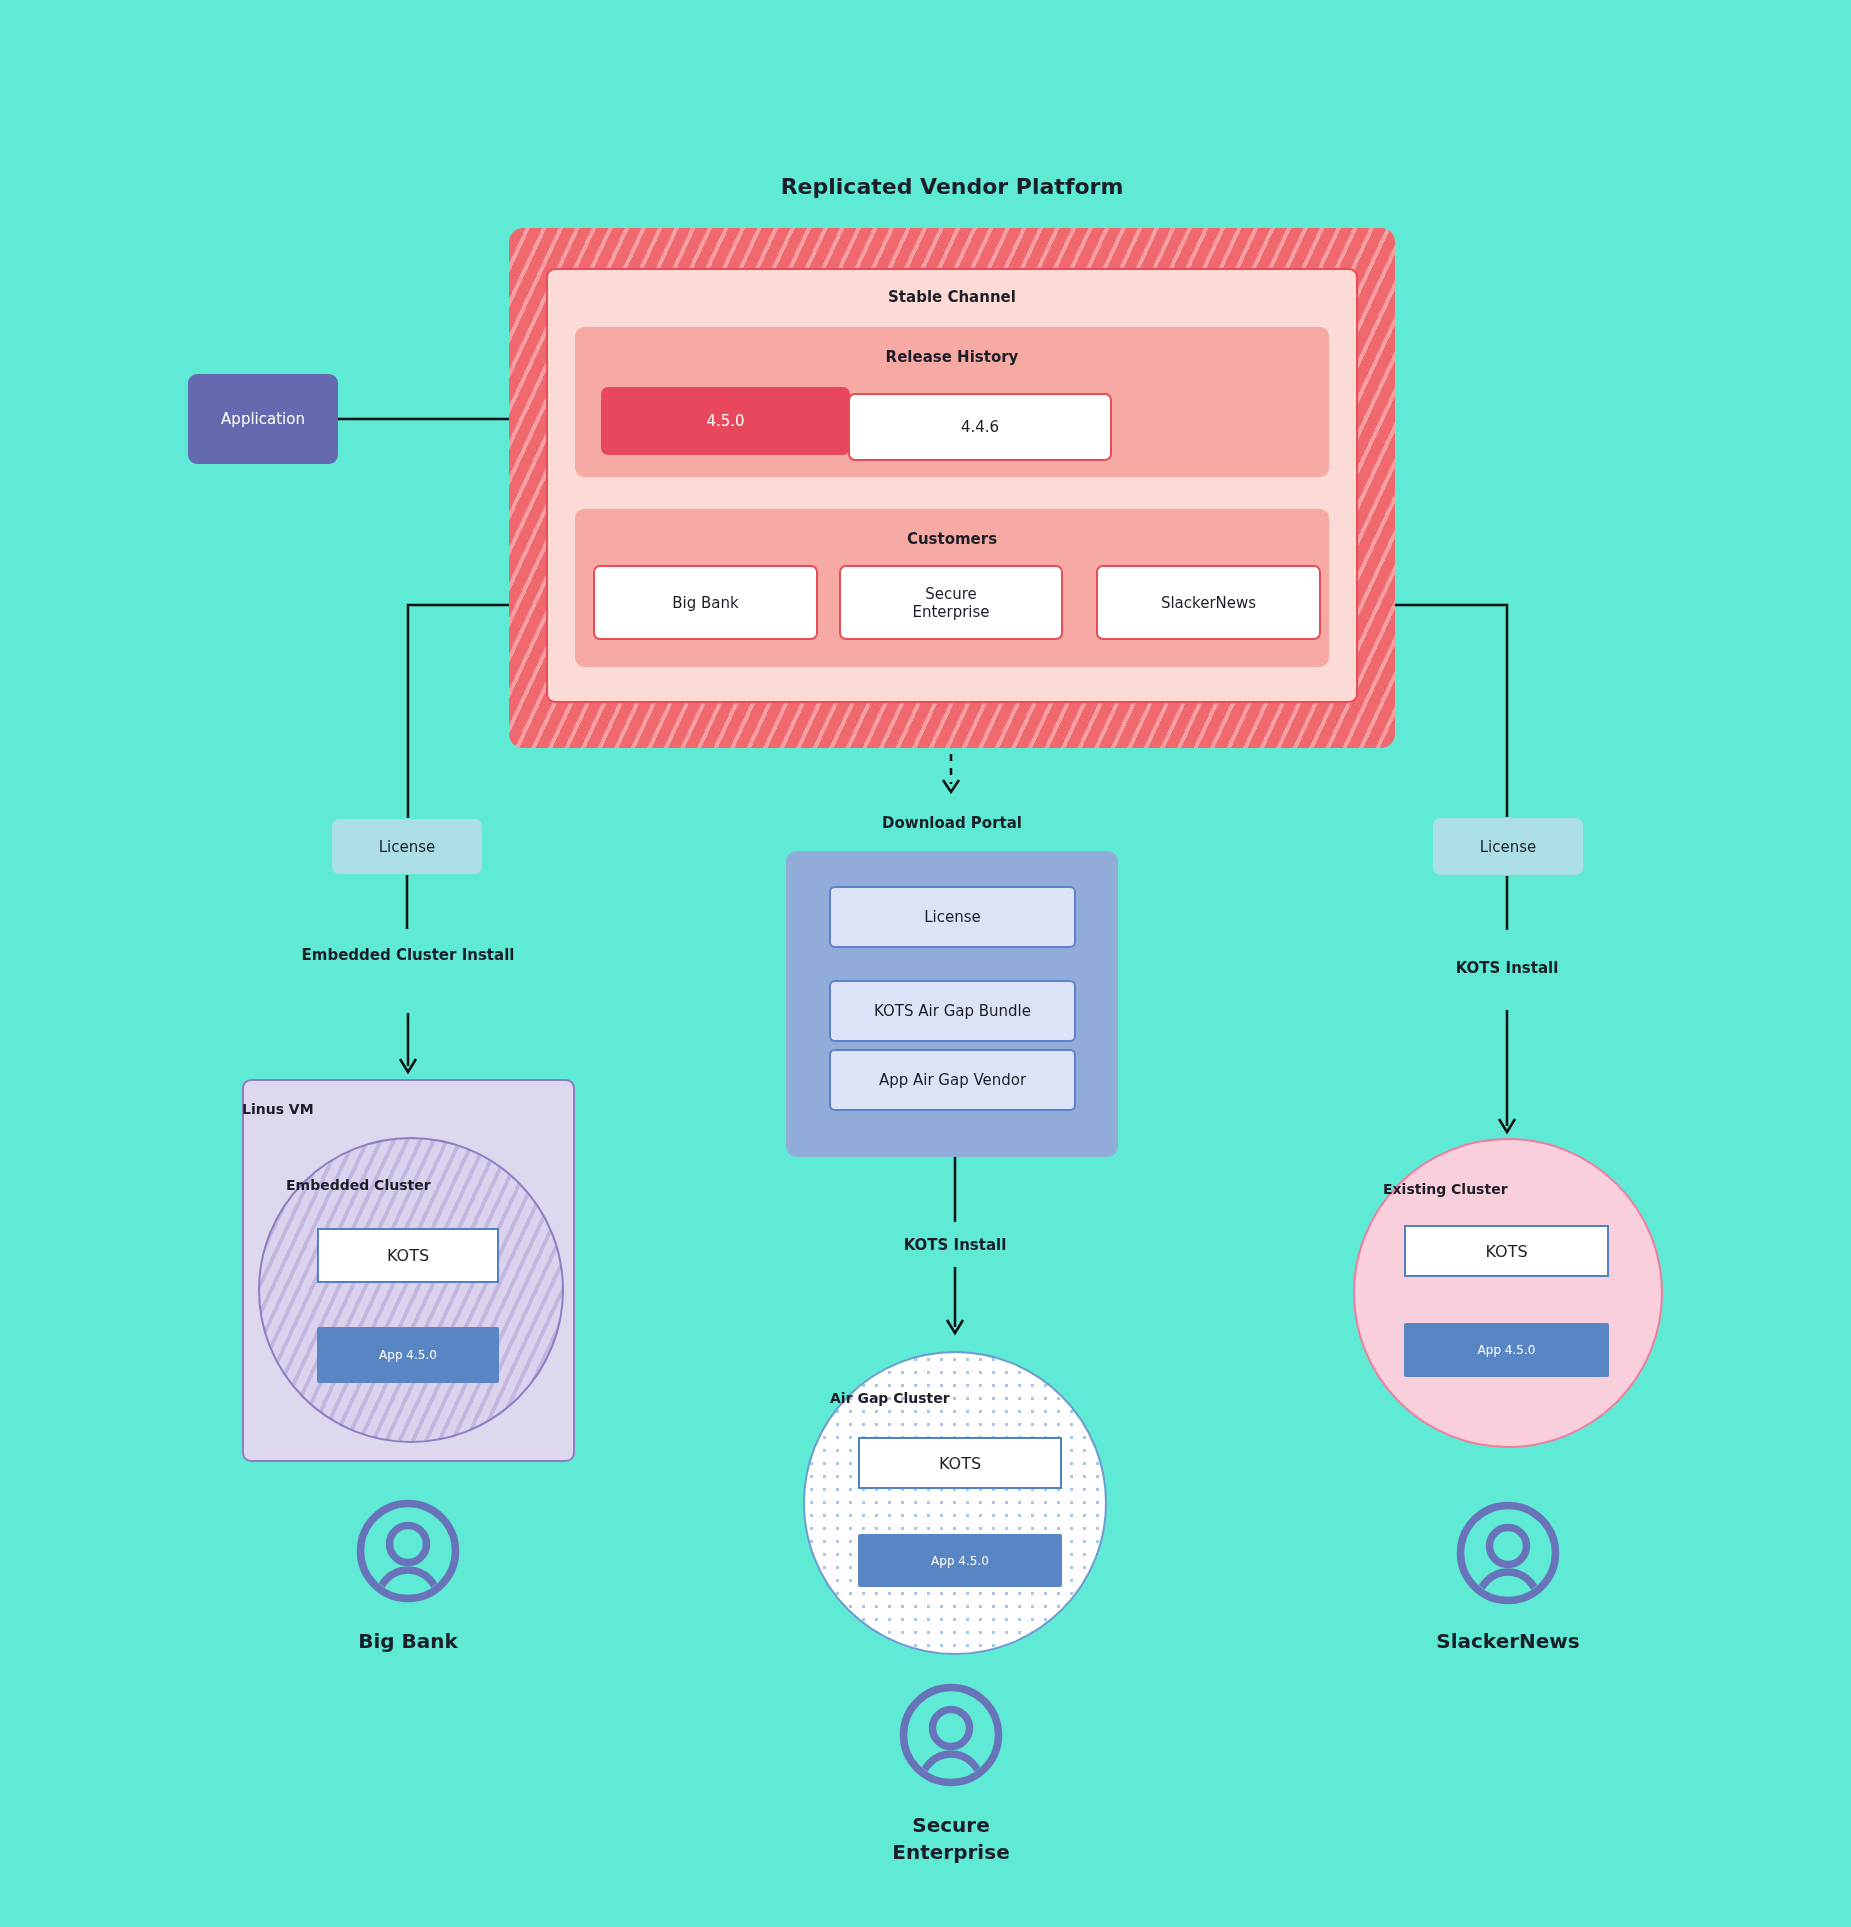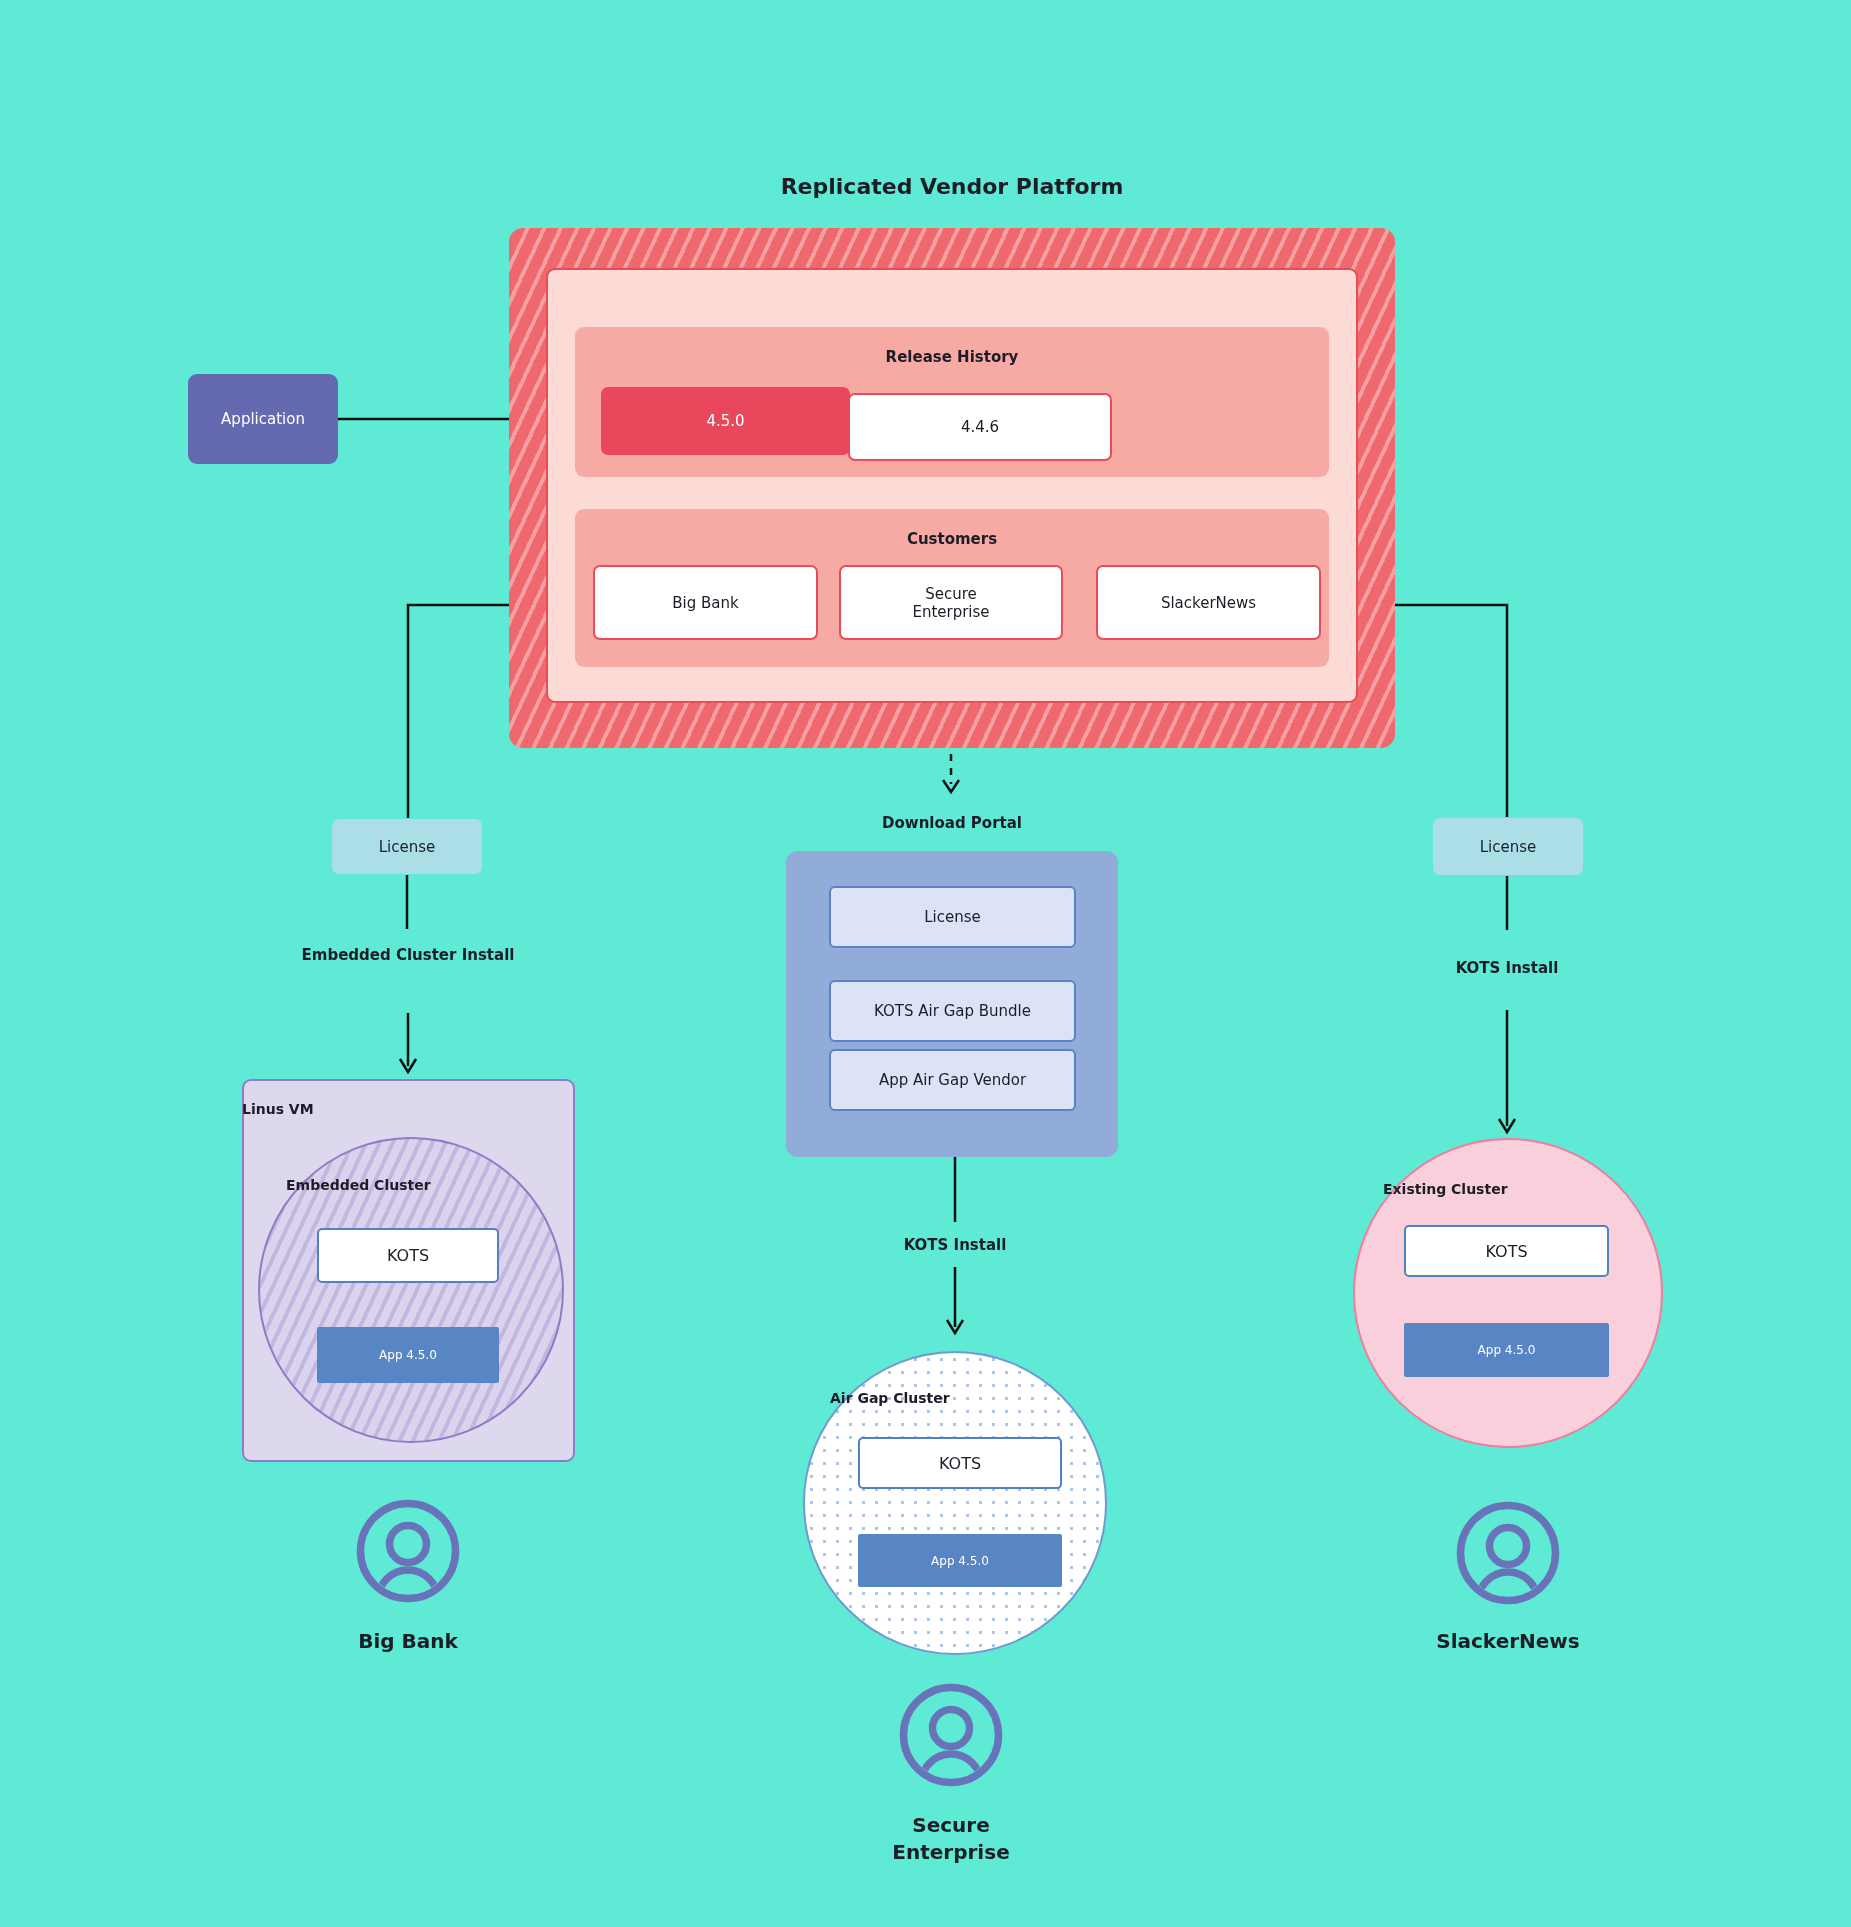--- a/index.html
+++ b/index.html
@@ -61,21 +61,21 @@
   }
   .cluster-title{font-size:14px;font-weight:600;text-align:left;}
   .linus-label{left:242px;top:1101px;width:333px;}
   .ec-circle{
     left:258px;top:1137px;width:306px;height:306px;border-radius:50%;
     background:repeating-linear-gradient(115deg,#c4b7df 0 4px,#dbd3ed 4px 12px);
     border:2px solid #8f7cc4;
   }
   .ec-circle-label{left:286px;top:1177px;width:250px;}
 
-  .kots-box{background:#ffffff;border:2px solid #4f81c3;border-radius:5px;font-size:16px;}
+  .kots-box{background:#ffffff;border:2px solid #4f81c3;border-radius:0;font-size:16px;}
   .kots-left{left:317px;top:1228px;width:182px;height:55px;}
   .kots-mid{left:858px;top:1437px;width:204px;height:52px;}
   .kots-right{left:1404px;top:1225px;width:205px;height:52px;}
 
   .app-box{background:#5886c4;color:#ffffff;border-radius:2px;font-size:12px;}
   .app-left{left:317px;top:1327px;width:182px;height:56px;}
   .app-mid{left:858px;top:1534px;width:204px;height:53px;}
   .app-right{left:1404px;top:1323px;width:205px;height:54px;}
 
   .portal{
@@ -155,20 +155,21 @@
     <line class="ln dot" x1="408" y1="1285" x2="408" y2="1313"></line>
     <path class="ln" d="M401,1316 L408,1326 L415,1316"></path>
     <line class="ln dot" x1="955" y1="1491" x2="955" y2="1520"></line>
     <path class="ln" d="M948,1523 L955,1533 L962,1523"></path>
     <line class="ln dot" x1="1507" y1="1279" x2="1507" y2="1308"></line>
     <path class="ln" d="M1500,1311 L1507,1321 L1514,1311"></path>
   </svg>
 
   <div class="abs platform"></div>
   <div class="abs stable"></div>
+  <div class="abs section-label stable-label">Stable Channel</div>
 
   <div class="abs pink-section release-box"></div>
   <div class="abs section-label release-label">Release History</div>
   <div class="abs center chip chip-red rel-450">4.5.0</div>
   <div class="abs center chip chip-white rel-446">4.4.6</div>
 
   <div class="abs pink-section customers-box"></div>
   <div class="abs section-label customers-label">Customers</div>
   <div class="abs center chip chip-white cust-bigbank">Big Bank</div>
   <div class="abs center chip chip-white cust-secure wrap-narrow">

